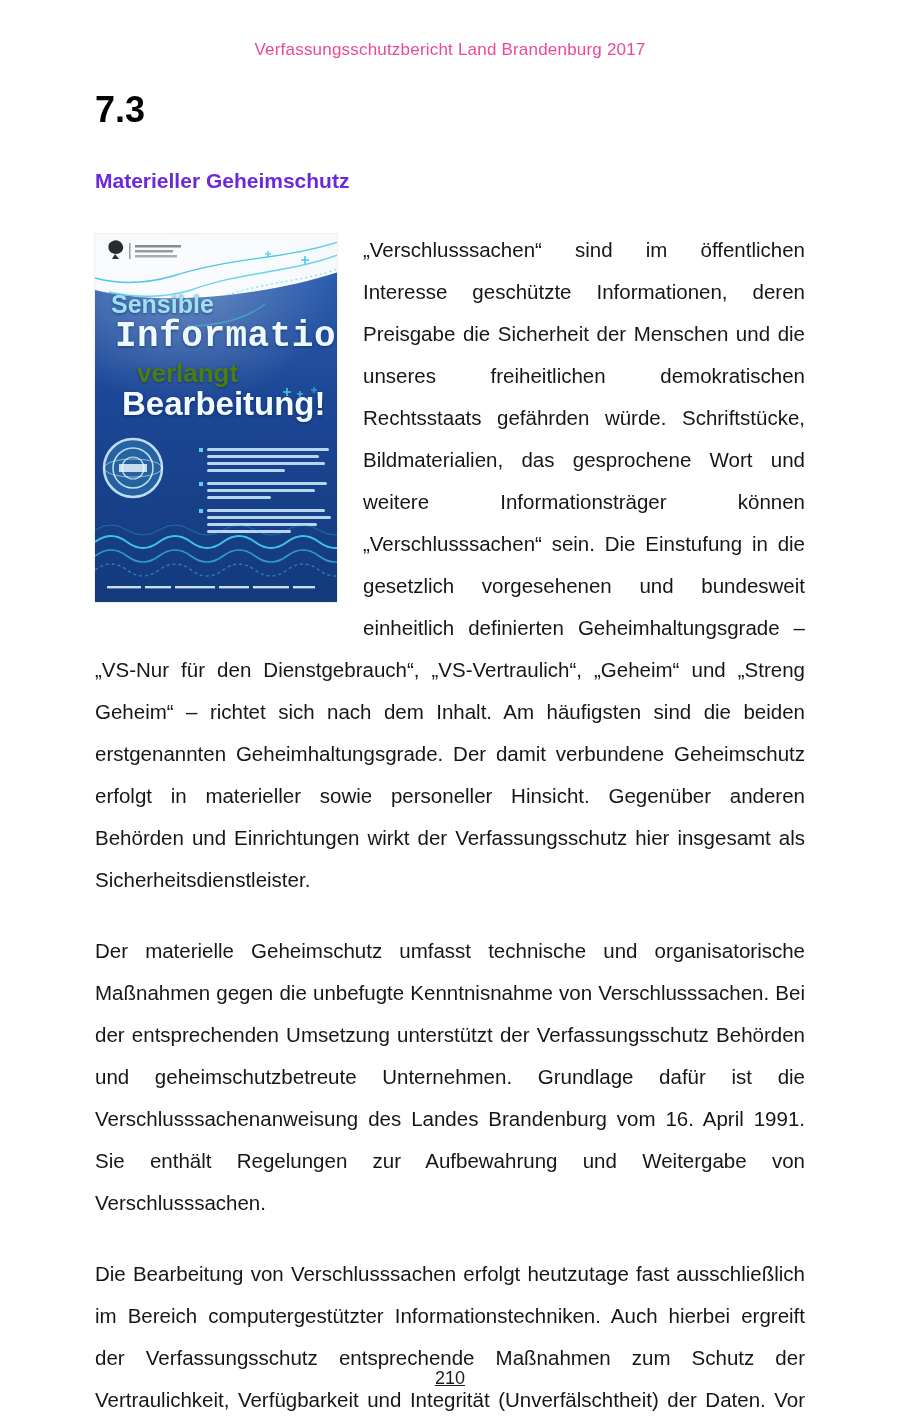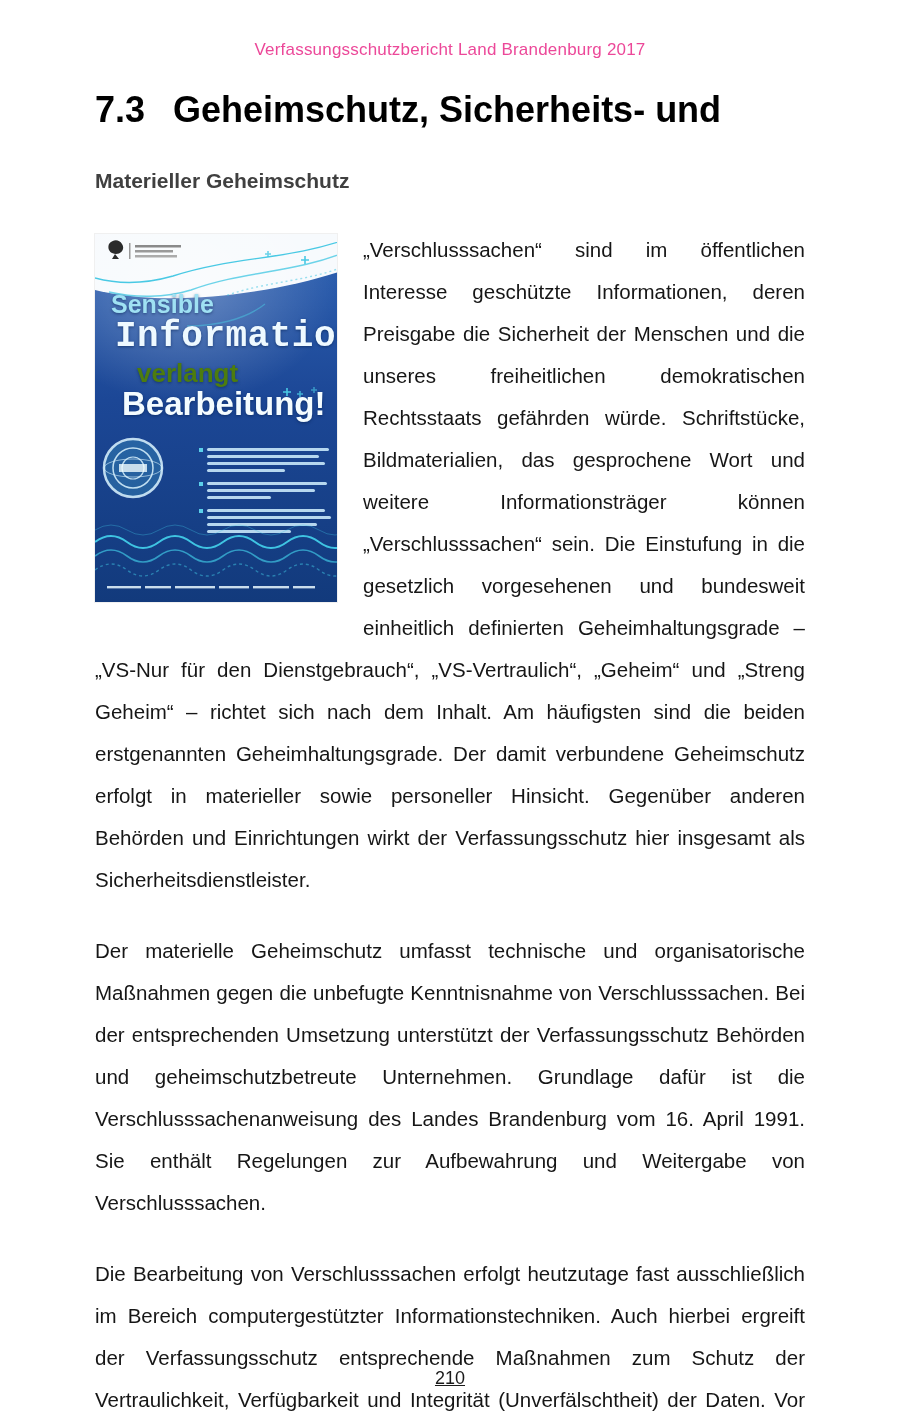--- a/index.html
+++ b/index.html
@@ -30,21 +30,21 @@
     margin-top: 20px;
     color: #000;
   }
   .section-heading .sec-num { width: 78px; flex: 0 0 78px; }
   .section-heading .sec-title div { white-space: nowrap; }
 
   .subheading {
     font-weight: bold;
     font-size: 21px;
     margin: 38px 0 36px 0;
-    color: #404040;
+    color: #6d28d9;
   }
 
   article p {
     font-size: 20.5px;
     line-height: 42px;
     text-align: justify;
     margin: 0 0 29px 0;
     hyphens: auto;
     color: #161616;
   }
@@ -85,21 +85,20 @@
 
 <div class="sheet">
 
   <div class="running-head">
     <span>Verfassungsschutzbericht Land Brandenburg 2017</span>
   </div>
 
   <div class="section-heading">
     <span class="sec-num">7.3</span>
     <span class="sec-title">
-      <div>Geheimschutz, Sicherheits- und</div>
     </span>
   </div>
 
   <div class="subheading">Materieller Geheimschutz</div>
 
   <article>
 
     <figure class="poster" style="margin-left:0;">
       <svg width="255" height="368" viewBox="0 0 255 368" aria-hidden="true">
         <defs>

